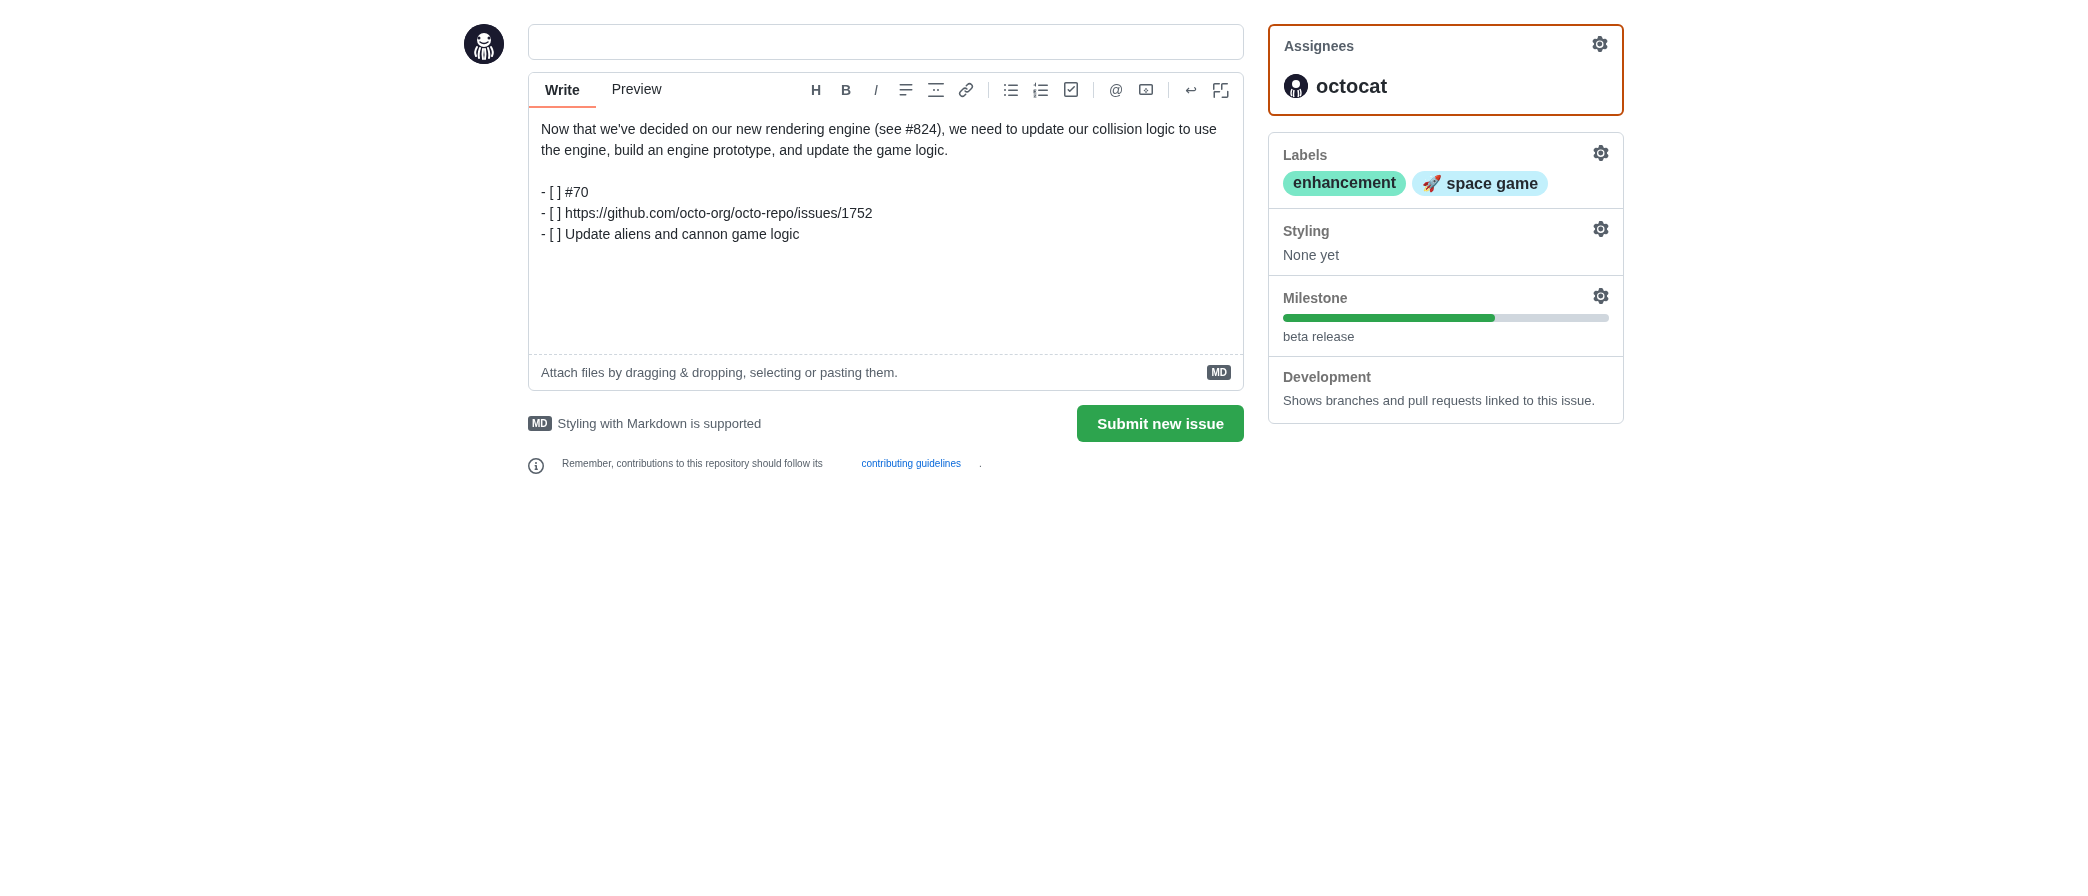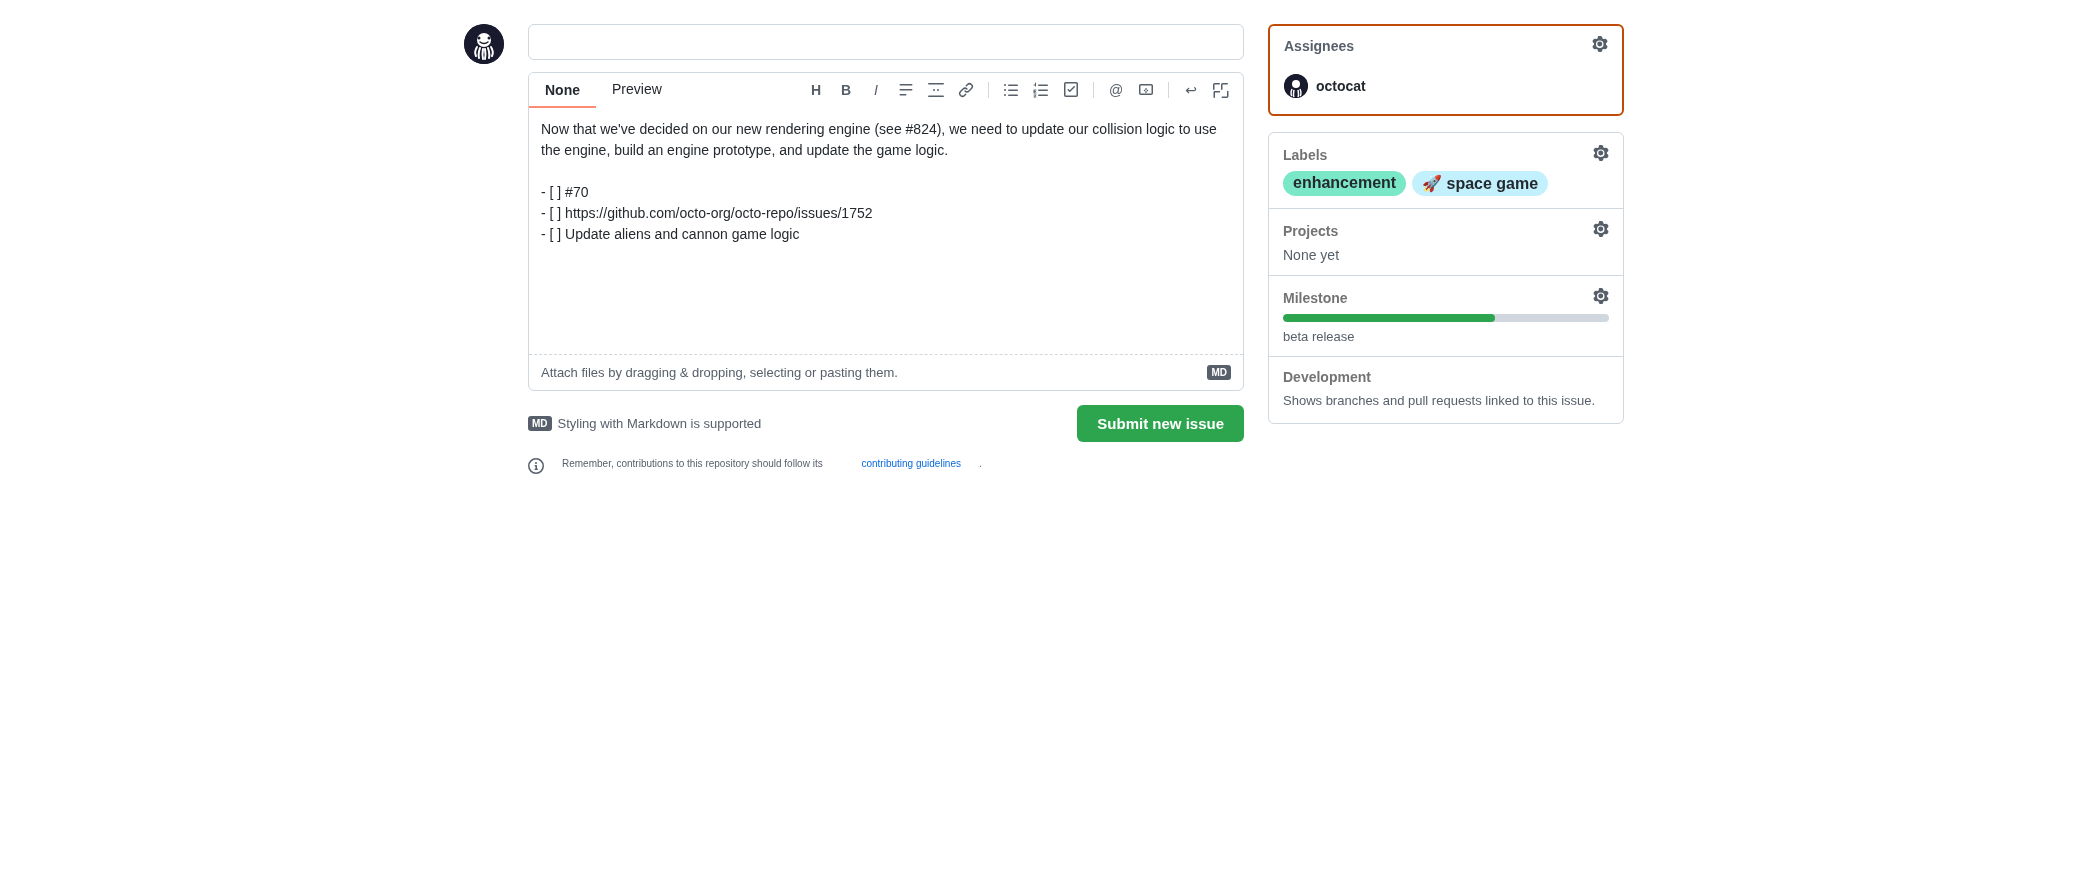--- a/index.html
+++ b/index.html
@@ -206,21 +206,21 @@
       height: 24px;
       border-radius: 50%;
       background: #1a1a2e;
       display: flex;
       align-items: center;
       justify-content: center;
       overflow: hidden;
       flex-shrink: 0;
     }
     .assignee-name {
-      font-size: 14px;
+      font-size: 20px;
       font-weight: 600;
       color: #24292f;
     }
     .labels-row {
       display: flex;
       flex-wrap: wrap;
       gap: 6px;
     }
     .label-badge {
       padding: 3px 10px;
@@ -297,21 +297,21 @@
     </div>
   </div>
 
   <div class="main-col">
     <input type="text" class="title-input" style="">
 
     <div class="editor-container">
 
       <div class="tabs-and-toolbar">
         <div class="tabs-left">
-          <button class="editor-tab active">None</button>
+          <button class="editor-tab active">Write</button>
           <button class="editor-tab">Preview</button>
         </div>
         <div class="toolbar-icons">
           <span class="toolbar-icon" title="Add heading text">
               <strong>H</strong>
             </span>
           <span class="toolbar-icon" title="Add bold text">
               <strong>B</strong>
             </span>
           <span class="toolbar-icon" title="Add italic text">
@@ -437,21 +437,21 @@
           </span>
         </div>
         <div class="labels-row">
           <span class="label-badge label-enhancement">enhancement</span>
           <span class="label-badge label-space-game">🚀 space game</span>
         </div>
       </div>
 
       <div style="padding: 12px 14px; border-bottom: 1px solid #d0d7de;">
         <div class="section-header-row">
-          <span class="section-label">Projects</span>
+          <span class="section-label">Styling</span>
           <span class="gear-icon">
             <svg width="16" height="16" viewBox="0 0 16 16" fill="#57606a">
                 <path d="M8 0a8.2 8.2 0 0 1 .701.031C9.444.095 9.99.645 10.16 1.29l.288 1.107c.018.066.079.158.212.224.231.114.454.243.668.386.123.082.233.09.299.071l1.103-.303c.644-.176 1.392.021 1.82.63.27.385.506.792.704 1.218.315.675.111 1.422-.364 1.891l-.814.806c-.049.048-.098.147-.088.294.016.257.016.515 0 .772-.01.147.038.246.088.294l.814.806c.475.469.679 1.216.364 1.891a7.977 7.977 0 0 1-.704 1.217c-.428.61-1.176.807-1.82.63l-1.103-.303c-.066-.019-.176-.011-.299.071a5.909 5.909 0 0 1-.668.386c-.133.066-.194.158-.212.224l-.288 1.107c-.17.644-.716 1.196-1.459 1.26a8.006 8.006 0 0 1-1.402 0c-.743-.064-1.289-.617-1.459-1.26l-.288-1.107c-.017-.066-.079-.158-.212-.224a5.738 5.738 0 0 1-.668-.386c-.123-.082-.233-.09-.299-.071l-1.103.303c-.644.176-1.392-.021-1.82-.63a8.12 8.12 0 0 1-.704-1.218c-.315-.675-.111-1.422.363-1.891l.815-.806c.05-.048.098-.147.088-.294a6.214 6.214 0 0 1 0-.772c.01-.147-.038-.246-.088-.294l-.815-.806C.635 6.045.431 5.298.746 4.623a7.92 7.92 0 0 1 .704-1.217c.428-.61 1.176-.807 1.82-.63l1.103.303c.066.019.176.011.299-.071.214-.143.437-.272.668-.386.133-.066.194-.158.212-.224l.288-1.107C5.652.645 6.198.095 6.941.031A8.19 8.19 0 0 1 8 0zm-.25 4.5a3.75 3.75 0 1 0 0 7.5 3.75 3.75 0 0 0 0-7.5zM5.25 8a2.5 2.5 0 1 1 5 0 2.5 2.5 0 0 1-5 0z"></path>
               </svg>
           </span>
         </div>
         <span class="sidebar-plain-value">None yet</span>
       </div>
 
       <div style="padding: 12px 14px; border-bottom: 1px solid #d0d7de;">

